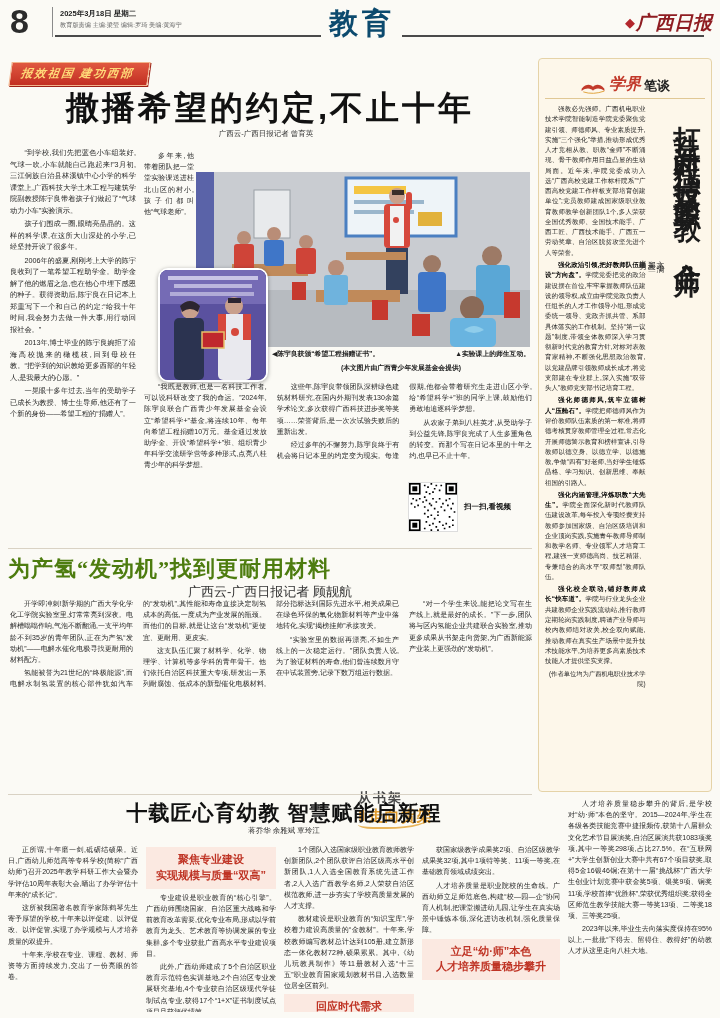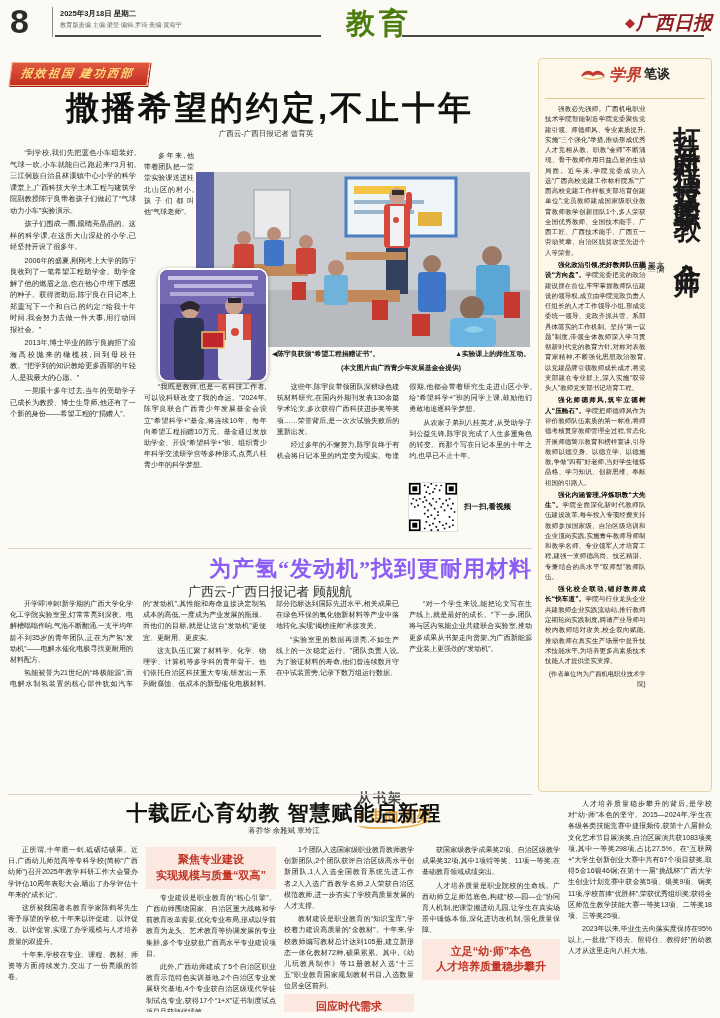--- a/index.html
+++ b/index.html
@@ -5,21 +5,21 @@
   html,body{margin:0;padding:0;}
   #page{position:relative;width:720px;height:1018px;background:#fbfaf5;font-family:"Liberation Sans","DejaVu Sans",sans-serif;color:#262626;overflow:hidden;}
   .abs{position:absolute;}
   
   #pageno{left:10px;top:2px;font-size:34px;font-weight:800;color:#2b2b2b;}
   #head-divider{left:52px;top:7px;width:1px;height:30px;background:#8a8a8a;}
   #head-date{left:60px;top:9px;font-size:7.5px;font-weight:bold;color:#222;}
   #head-staff{left:60px;top:21px;font-size:6.2px;color:#666;}
   #rule-left{left:55px;top:35px;width:266px;height:2px;background:#4a4a4a;}
   #rule-right{left:402px;top:35px;width:302px;height:2px;background:#4a4a4a;}
-  #section-title{left:324px;top:4px;width:76px;text-align:center;font-family:"Liberation Serif","DejaVu Serif",serif;font-size:29px;font-weight:900;color:#4d7c0f;letter-spacing:4px;margin-left:17px;}
+  #section-title{left:324px;top:4px;width:76px;text-align:center;font-family:"Liberation Serif","DejaVu Serif",serif;font-size:29px;font-weight:900;color:#0c4a6e;letter-spacing:4px;}
   #masthead{right:8px;top:10px;font-family:"Liberation Serif","DejaVu Serif",serif;font-size:19px;font-weight:900;font-style:italic;color:#8f1d22;}
   #masthead .diamond{color:#b3272d;font-style:normal;font-size:13px;vertical-align:2px;margin-right:1px;}
   
   .body p{margin:0 0 2px 0;text-indent:2em;text-align:justify;line-height:1.6;}
   .coltext{font-size:7px;overflow:hidden;}
   .caption{font-size:6.8px;font-weight:bold;color:#222;}
   
   #ribbon{left:10px;top:62px;background:linear-gradient(180deg,#e05840,#c22f22);color:#ffd978;font-family:"Liberation Serif","DejaVu Serif",serif;font-style:italic;font-weight:bold;font-size:11.5px;letter-spacing:2px;padding:3px 14px 4px 10px;transform:skewX(-8deg);border:1px solid #f2b48c;box-shadow:1px 1px 0 #9c2117;}
   #lead-title{left:8px;top:86px;width:524px;text-align:center;font-size:33px;font-weight:900;color:#111;letter-spacing:3px;}
   #lead-byline{left:4px;top:129px;width:524px;text-align:center;font-size:7.5px;color:#333;}
@@ -28,30 +28,30 @@
   #photo-main{left:196px;top:172px;width:334px;height:175px;overflow:hidden;background:#c9cdd2;}
   #photo-inset{left:158px;top:268px;width:106px;height:110px;border:2px solid #fff;border-radius:10px;overflow:hidden;box-shadow:0 1px 4px rgba(0,0,0,.35);background:#584f9e;}
   #caption-row{left:272px;top:349px;width:258px;display:flex;justify-content:space-between;}
   #caption-credit{left:272px;top:363px;width:258px;text-align:center;}
   #lead-body{left:144px;top:381px;width:388px;height:163px;column-count:3;column-gap:10px;font-size:7px;}
   #qr-wrap{left:408px;top:480px;width:124px;height:54px;background:#fbfaf5;display:flex;align-items:center;gap:6px;}
   #qr-wrap svg{width:48px;height:48px;background:#fff;border:1px solid #ddd;}
   #qr-label{font-size:7.5px;font-weight:bold;color:#111;}
   .divider{left:8px;width:524px;height:1px;background:#d9d2c4;}
   
-  #hy-title{left:8px;top:554px;width:524px;text-align:right;font-family:"Liberation Serif","DejaVu Serif",serif;font-size:22px;font-weight:900;color:#8b5cf6;letter-spacing:1px;}
+  #hy-title{left:8px;top:554px;width:524px;text-align:left;font-family:"Liberation Serif","DejaVu Serif",serif;font-size:22px;font-weight:900;color:#4d7c0f;letter-spacing:1px;}
   #hy-byline{left:8px;top:583px;width:524px;text-align:center;font-size:13px;color:#333;}
   #hy-body{left:10px;top:598px;width:522px;height:192px;column-count:4;column-gap:10px;font-size:7px;}
   #shelf-badge{left:352px;top:744px;width:112px;height:46px;background:#fbfaf5;display:flex;flex-direction:column;justify-content:center;padding-left:6px;margin-top:42px;}
   #shelf-line1{font-size:13px;font-weight:900;color:#4a4a4a;letter-spacing:2px;}
   #shelf-line2{font-size:15px;font-weight:900;color:#e09b2d;letter-spacing:1px;border-bottom:2px solid #e8b45a;border-radius:0 0 60% 20%;padding-bottom:1px;width:fit-content;}
   #shelf-line2 .bars{color:#e8a33d;font-weight:900;margin-right:2px;}
   
   #scholar-box{left:538px;top:58px;width:174px;height:734px;background:#fdf7ea;border:1px solid #e5d3a8;border-radius:4px;box-sizing:border-box;padding:6px;}
-  #scholar-badge{display:flex;align-items:flex-start;justify-content:center;gap:3px;height:30px;border-bottom:1px solid #e0c895;margin-bottom:5px;padding-bottom:3px;}
+  #scholar-badge{display:flex;align-items:flex-end;justify-content:center;gap:3px;height:30px;border-bottom:1px solid #e0c895;margin-bottom:5px;padding-bottom:3px;}
   #scholar-badge .b1{font-family:"Liberation Serif","DejaVu Serif",serif;font-style:italic;font-weight:900;font-size:16px;color:#c23a2b;}
   #scholar-badge .b2{font-weight:900;font-size:13px;color:#222;}
   #scholar-flex{display:flex;height:678px;}
   #scholar-bodytext{width:102px;font-size:6.5px;overflow:hidden;}
   #scholar-bodytext p{line-height:1.58;}
   #scholar-bodytext .plead{color:#000;}
   #scholar-attrib{font-size:6.3px;text-align:right;margin-top:3px;}
   #scholar-authors{width:18px;writing-mode:vertical-rl;text-orientation:upright;font-size:8px;color:#333;letter-spacing:2px;padding-top:150px;line-height:1.1;}
   #scholar-authors div{margin-bottom:14px;}
   #scholar-vtitle{width:40px;writing-mode:vertical-rl;text-orientation:upright;font-family:"Liberation Serif","DejaVu Serif",serif;font-size:27px;font-weight:900;color:#1a1a1a;letter-spacing:9px;margin-left:2px;}

